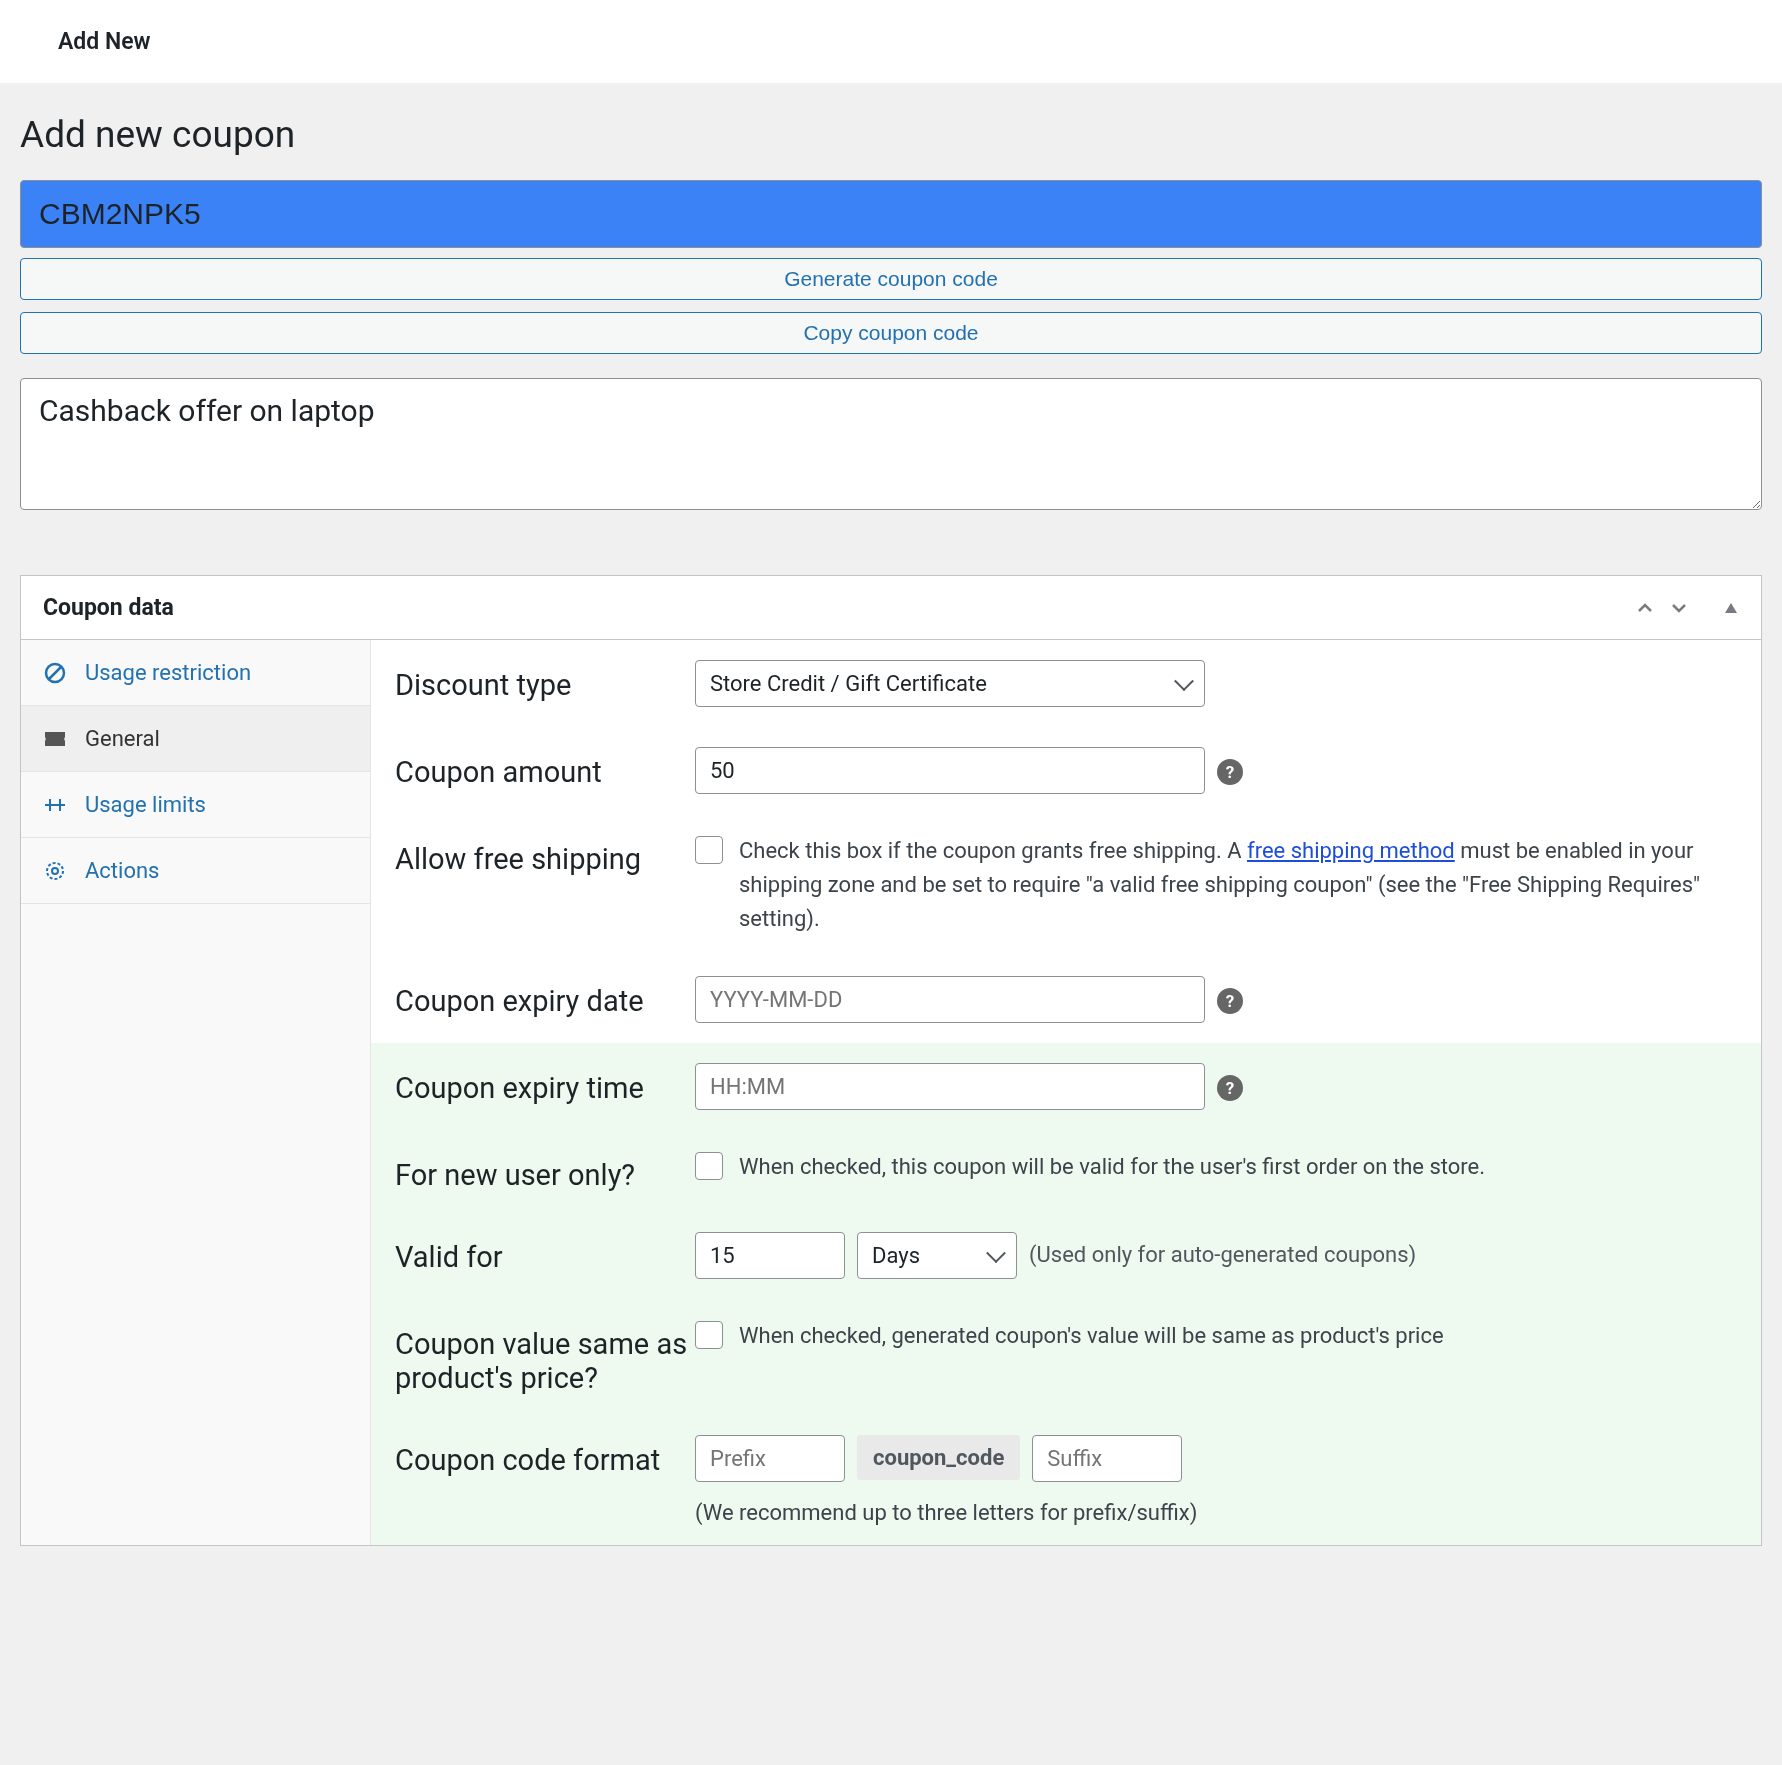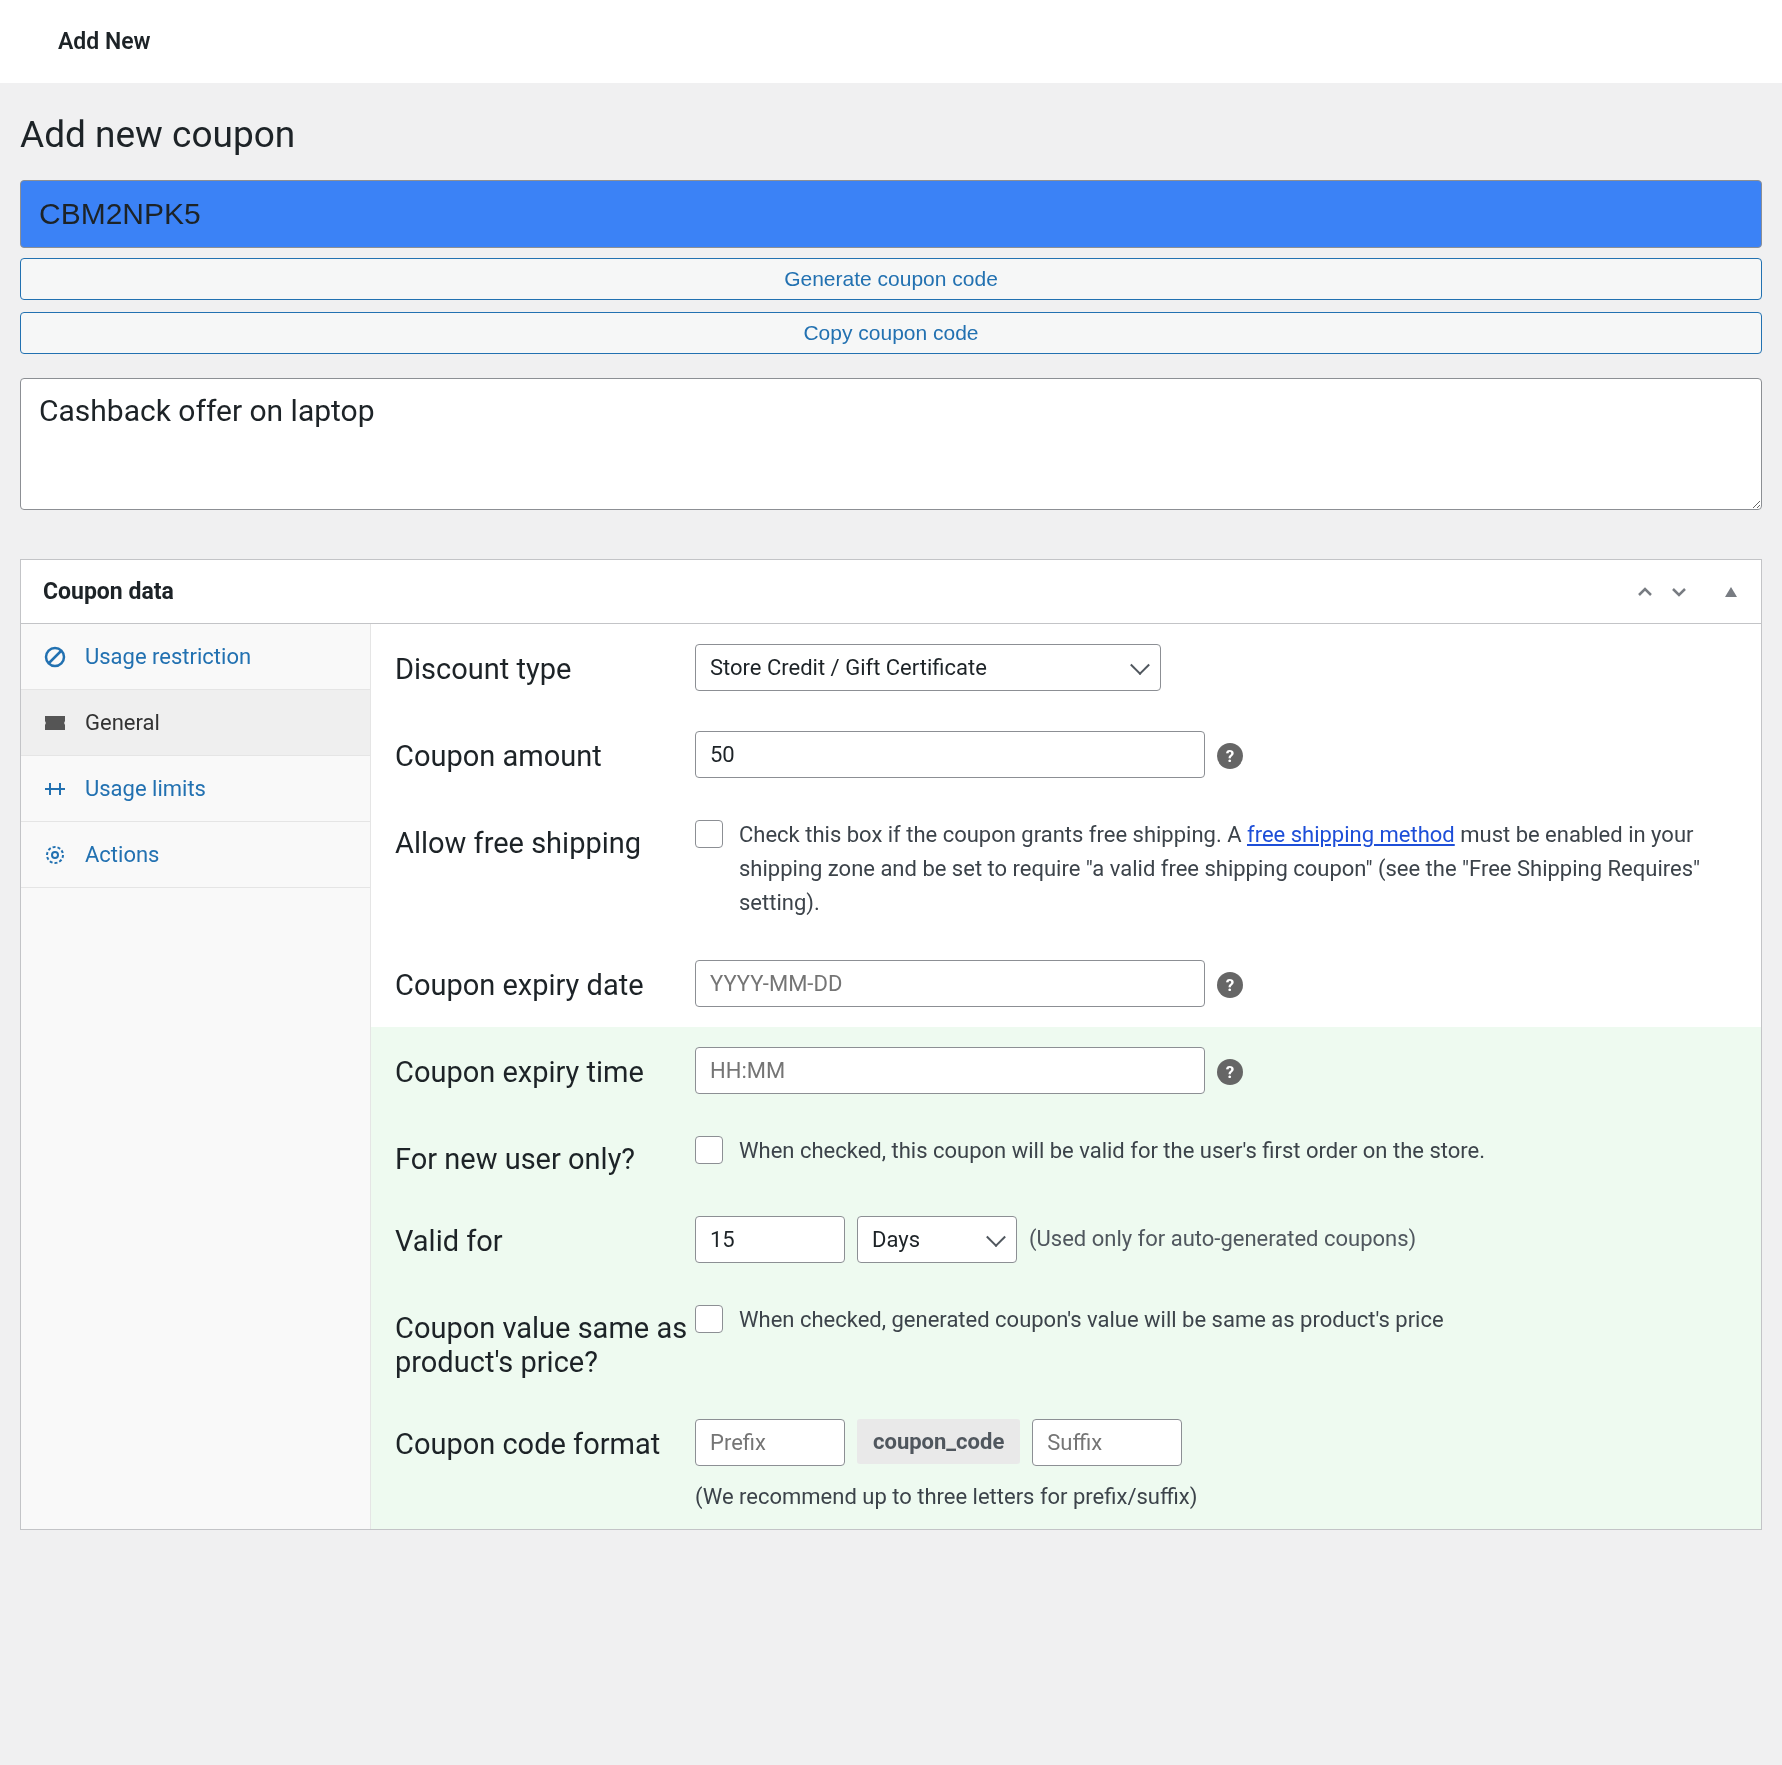--- a/index.html
+++ b/index.html
@@ -61,21 +61,21 @@
   border: 1px solid #8c8f94;
   border-radius: 4px;
   background: #fff;
   color: #1d2327;
   resize: both;
   font-family: inherit;
 }
 .panel {
   background: #fff;
   border: 1px solid #c3c4c7;
-  margin-top: 44px;
+  margin-top: 60px;
 }
 .panel-header {
   display: flex;
   align-items: center;
   justify-content: space-between;
   padding: 18px 22px;
   border-bottom: 1px solid #c3c4c7;
 }
 .panel-title {
   font-weight: 700;
@@ -164,21 +164,21 @@
   content: "";
   position: absolute;
   right: 14px;
   top: 50%;
   width: 12px; height: 12px;
   border-right: 2px solid #50575e;
   border-bottom: 2px solid #50575e;
   transform: translateY(-70%) rotate(45deg);
   pointer-events: none;
 }
-.sel-wide { width: 466px; }
+.sel-wide { width: 510px; }
 .inp-wide { width: 510px; }
 .inp-sm { width: 150px; }
 .inp::placeholder { color: #757575; }
 .help-icon {
   width: 26px; height: 26px; border-radius: 50%;
   background: #666;
   color: #fff;
   display: inline-flex;
   align-items: center; justify-content: center;
   font-size: 17px;

